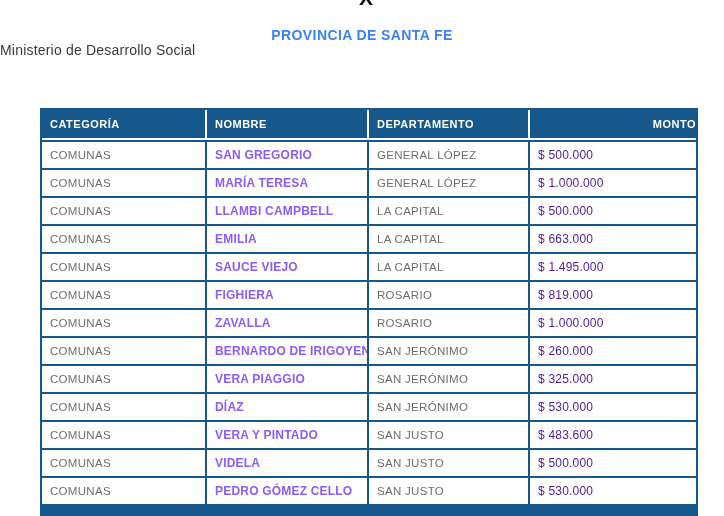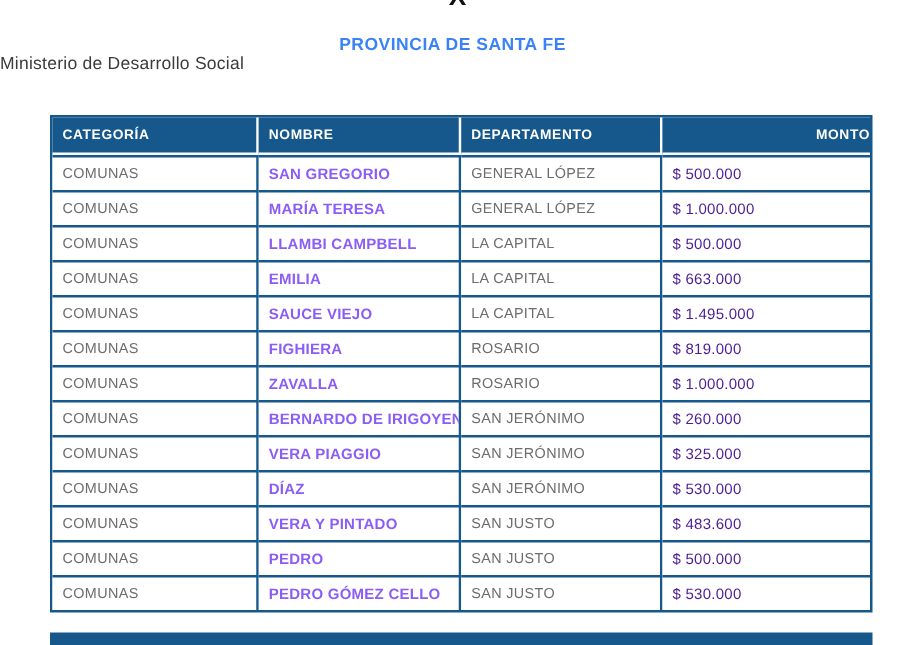--- a/index.html
+++ b/index.html
@@ -28,21 +28,21 @@
     text-align: center;
     font-size: 14px; font-weight: bold; color: #3b82f6;
     letter-spacing: 0.4px;
   }
   .doc-subtitle {
     position: absolute; top: 42px; left: 0; width: 724px;
     font-size: 14px; font-weight: normal; color: #3a3a39;
     letter-spacing: 0.2px;
   }
 
-  .table-wrap { position: absolute; top: 92px; left: 40px; width: 654px; }
+  .table-wrap { position: absolute; top: 108px; left: 40px; width: 654px; }
 
   table.funds {
     width: 654px;
     border-collapse: separate; border-spacing: 0;
     border: 2px solid var(--blue);
     table-layout: fixed;
   }
   :root { --blue: #16588b; }
 
   thead th {
@@ -172,21 +172,21 @@
             <td class="col-monto">$ 530.000</td>
           </tr>
           <tr>
             <td class="col-categoria">COMUNAS</td>
             <td class="col-nombre">VERA Y PINTADO</td>
             <td class="col-departamento">SAN JUSTO</td>
             <td class="col-monto">$ 483.600</td>
           </tr>
           <tr>
             <td class="col-categoria">COMUNAS</td>
-            <td class="col-nombre">PEDRO</td>
+            <td class="col-nombre">VIDELA</td>
             <td class="col-departamento">SAN JUSTO</td>
             <td class="col-monto">$ 500.000</td>
           </tr>
           <tr>
             <td class="col-categoria">COMUNAS</td>
             <td class="col-nombre">PEDRO GÓMEZ CELLO</td>
             <td class="col-departamento">SAN JUSTO</td>
             <td class="col-monto">$ 530.000</td>
           </tr>
         </tbody>

